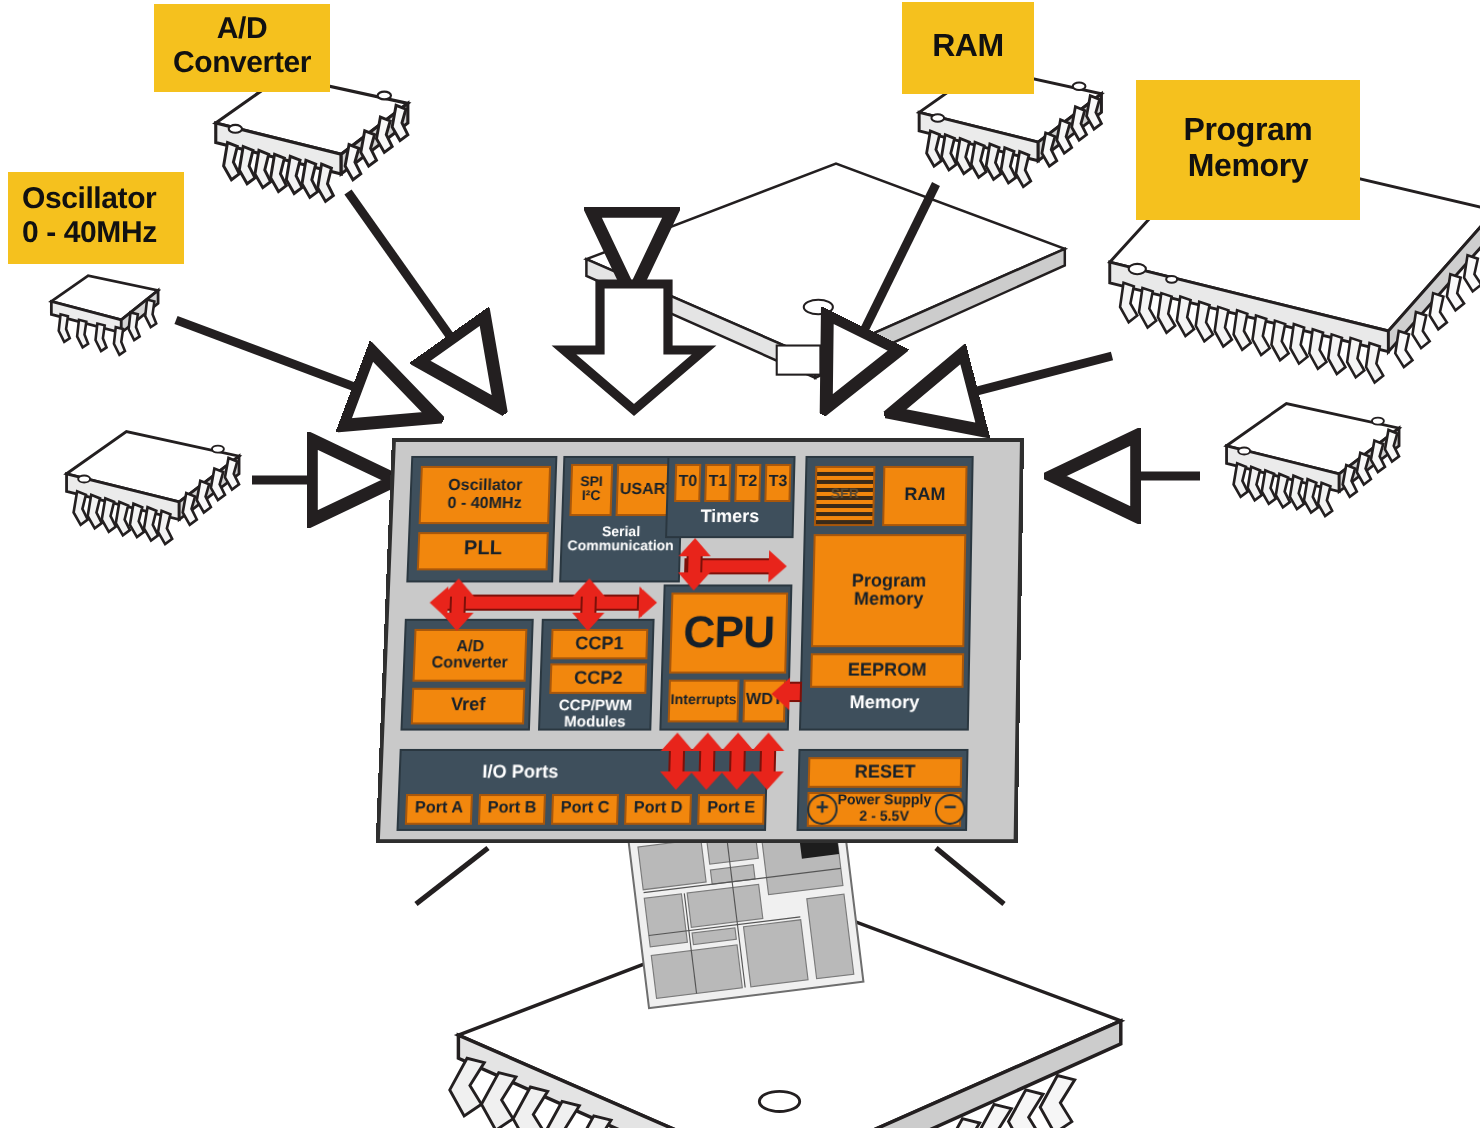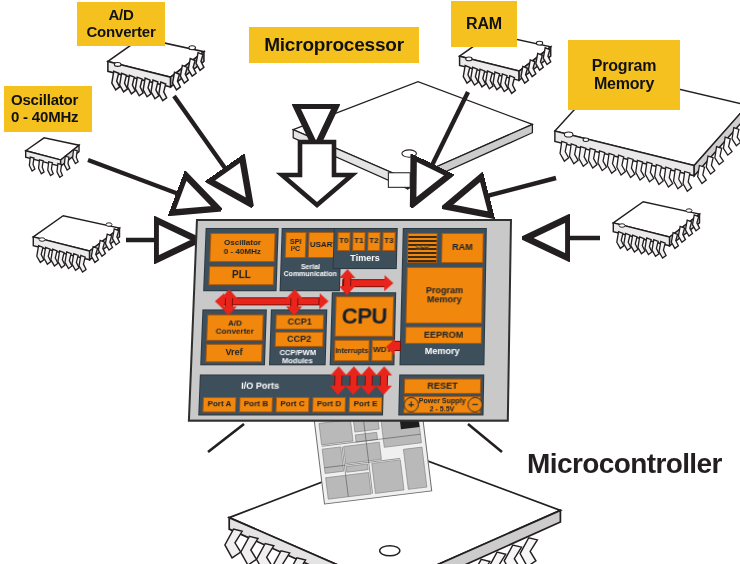--- a/index.html
+++ b/index.html
@@ -265,23 +265,20 @@
     </span>
   </div>
 
   <div class="ylabel" style="left:4px;top:86px;width:88px;height:46px;font-size:15px;text-align:left;justify-content:flex-start;padding-left:7px;box-sizing:border-box;">
     <span>
       <span>Oscillator</span><br>
       <span>0 - 40MHz</span>
     </span>
   </div>
 
-  <div class="ylabel" style="left:249px;top:27px;width:170px;height:36px;font-size:19px;">
-    <span>Microprocessor</span>
-  </div>
 
   <div class="ylabel" style="left:451px;top:1px;width:66px;height:46px;font-size:16px;">
     <span>RAM</span>
   </div>
 
   <div class="ylabel" style="left:568px;top:40px;width:112px;height:70px;font-size:16px;">
     <span>
       <span>Program</span><br>
       <span>Memory</span>
     </span>
@@ -480,15 +477,14 @@
       <div class="rhead rh-u" style="left:-2px;top:0px;"></div>
       <div class="rhead rh-d" style="left:-2px;top:19px;"></div>
     </div>
 
     <div class="rarrow" style="left:196px;top:118px;width:12px;height:14px;">
       <div class="rbar" style="left:2px;top:1px;width:8px;height:10px;"></div>
       <div class="rhead rh-l" style="left:-5px;top:-1px;"></div>
     </div>
   </div>
 
-  <div id="mcu-title">Microcontroller</div>
 
 </div>
 
 </body></html>

